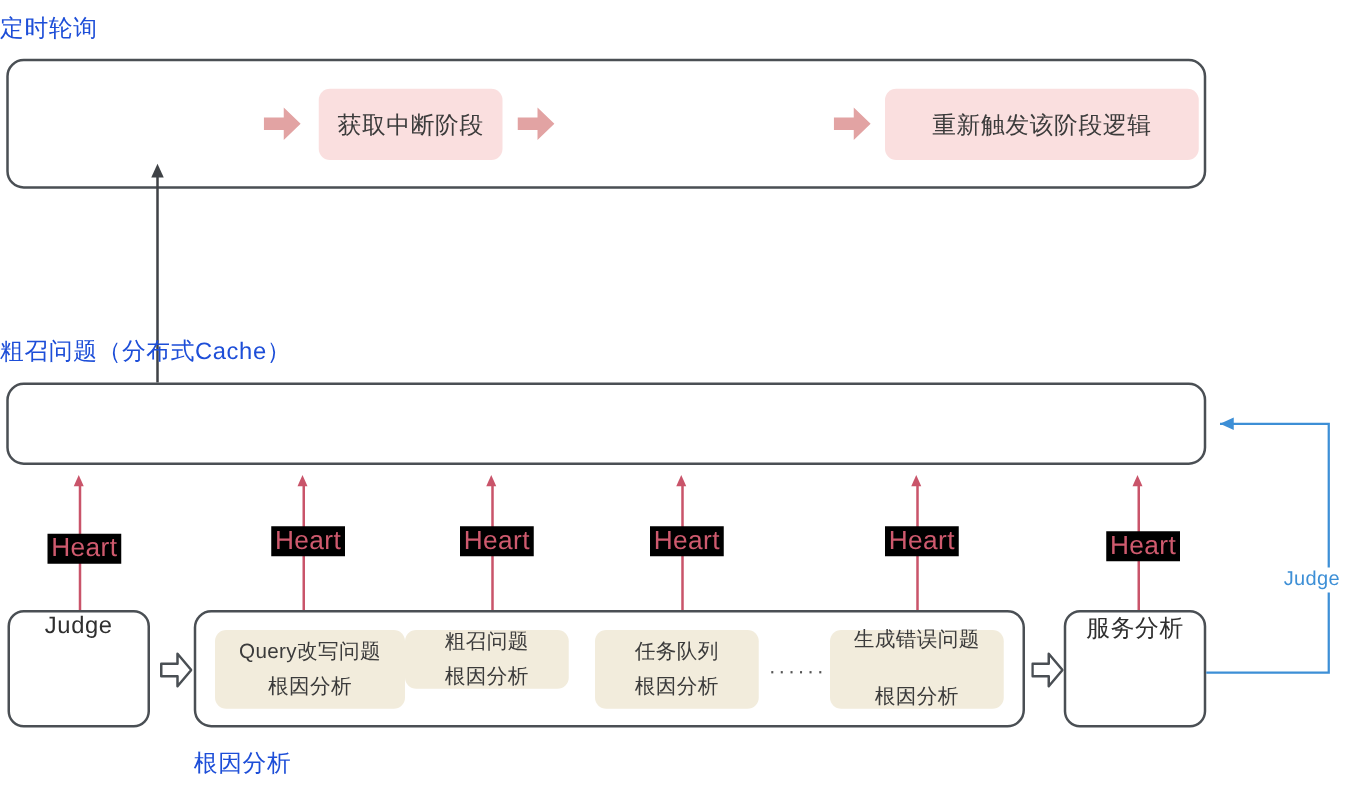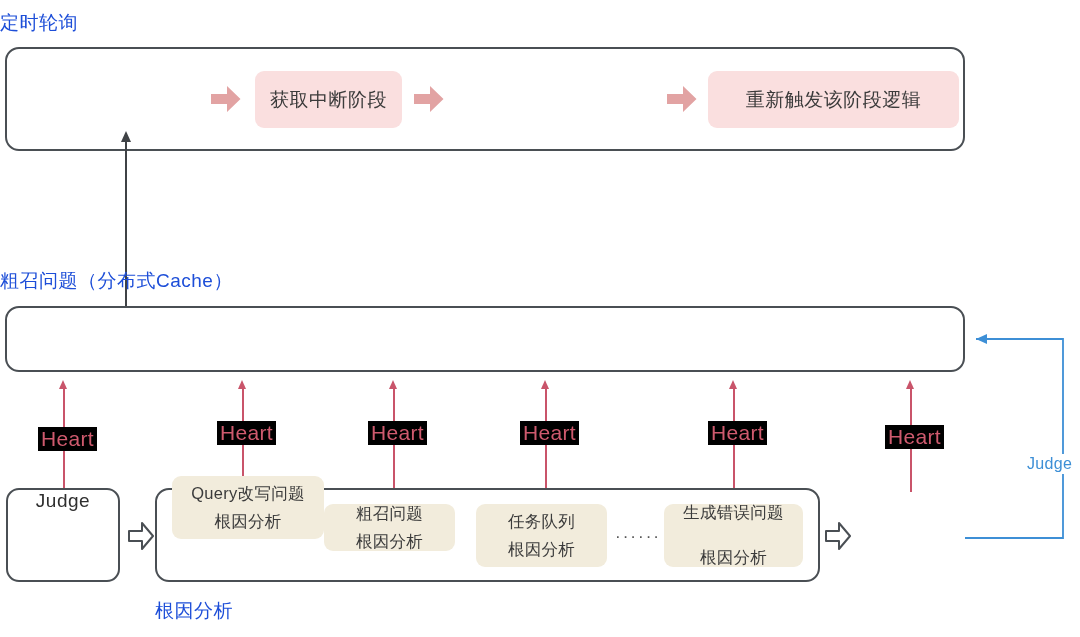--- a/index.html
+++ b/index.html
@@ -238,21 +238,21 @@
 
   <div class="arrow-hollow" style="left:128px;top:521px;">
     <svg viewBox="0 0 26 30" xmlns="http://www.w3.org/2000/svg" aria-hidden="true">
       <path d="M1 10 H14 V2 L25 15 L14 28 V20 H1 Z" fill="#ffffff" stroke="#4a4f54" stroke-width="2" stroke-linejoin="round"></path>
     </svg>
   </div>
 
   <div class="outer-box" style="left:155px;top:488px;width:665px;height:94px;">
   </div>
 
-  <div class="chip-beige" style="left:172px;top:476px;width:152px;height:63px;align-items:center;">
+  <div class="chip-beige" style="left:172px;top:504px;width:152px;height:63px;align-items:center;">
     <span class="l1">Query改写问题</span>
     <span class="l2">根因分析</span>
   </div>
 
   <div class="chip-beige" style="left:324px;top:504px;width:131px;height:47px;align-items:center;">
     <span class="l1">粗召问题</span>
     <span class="l2">根因分析</span>
   </div>
 
   <div class="chip-beige" style="left:476px;top:504px;width:131px;height:63px;">
@@ -266,20 +266,23 @@
     <span class="l1">生成错误问题</span>
     <span class="l2">根因分析</span>
   </div>
 
   <div class="arrow-hollow" style="left:825px;top:521px;">
     <svg viewBox="0 0 26 30" xmlns="http://www.w3.org/2000/svg" aria-hidden="true">
       <path d="M1 10 H14 V2 L25 15 L14 28 V20 H1 Z" fill="#ffffff" stroke="#4a4f54" stroke-width="2" stroke-linejoin="round"></path>
     </svg>
   </div>
 
+  <div class="node" style="left:851px;top:488px;width:114px;height:94px;">
+    <span>服务分析</span>
+  </div>
 
   <div class="caption" style="left:155px;top:598px;width:665px;">根因分析</div>
 
   <svg class="clean-path" viewBox="0 0 1080 637" xmlns="http://www.w3.org/2000/svg" aria-hidden="true">
     <path d="M965 538 H1063 V339 H976" fill="none" stroke="#3d8fd6" stroke-width="1.8"></path>
     <path d="M976 339 L987 334 L987 344 Z" fill="#3d8fd6"></path>
   </svg>
   <div class="clean-label" style="left:1024px;top:454px;">Judge</div>
 
 </div>

